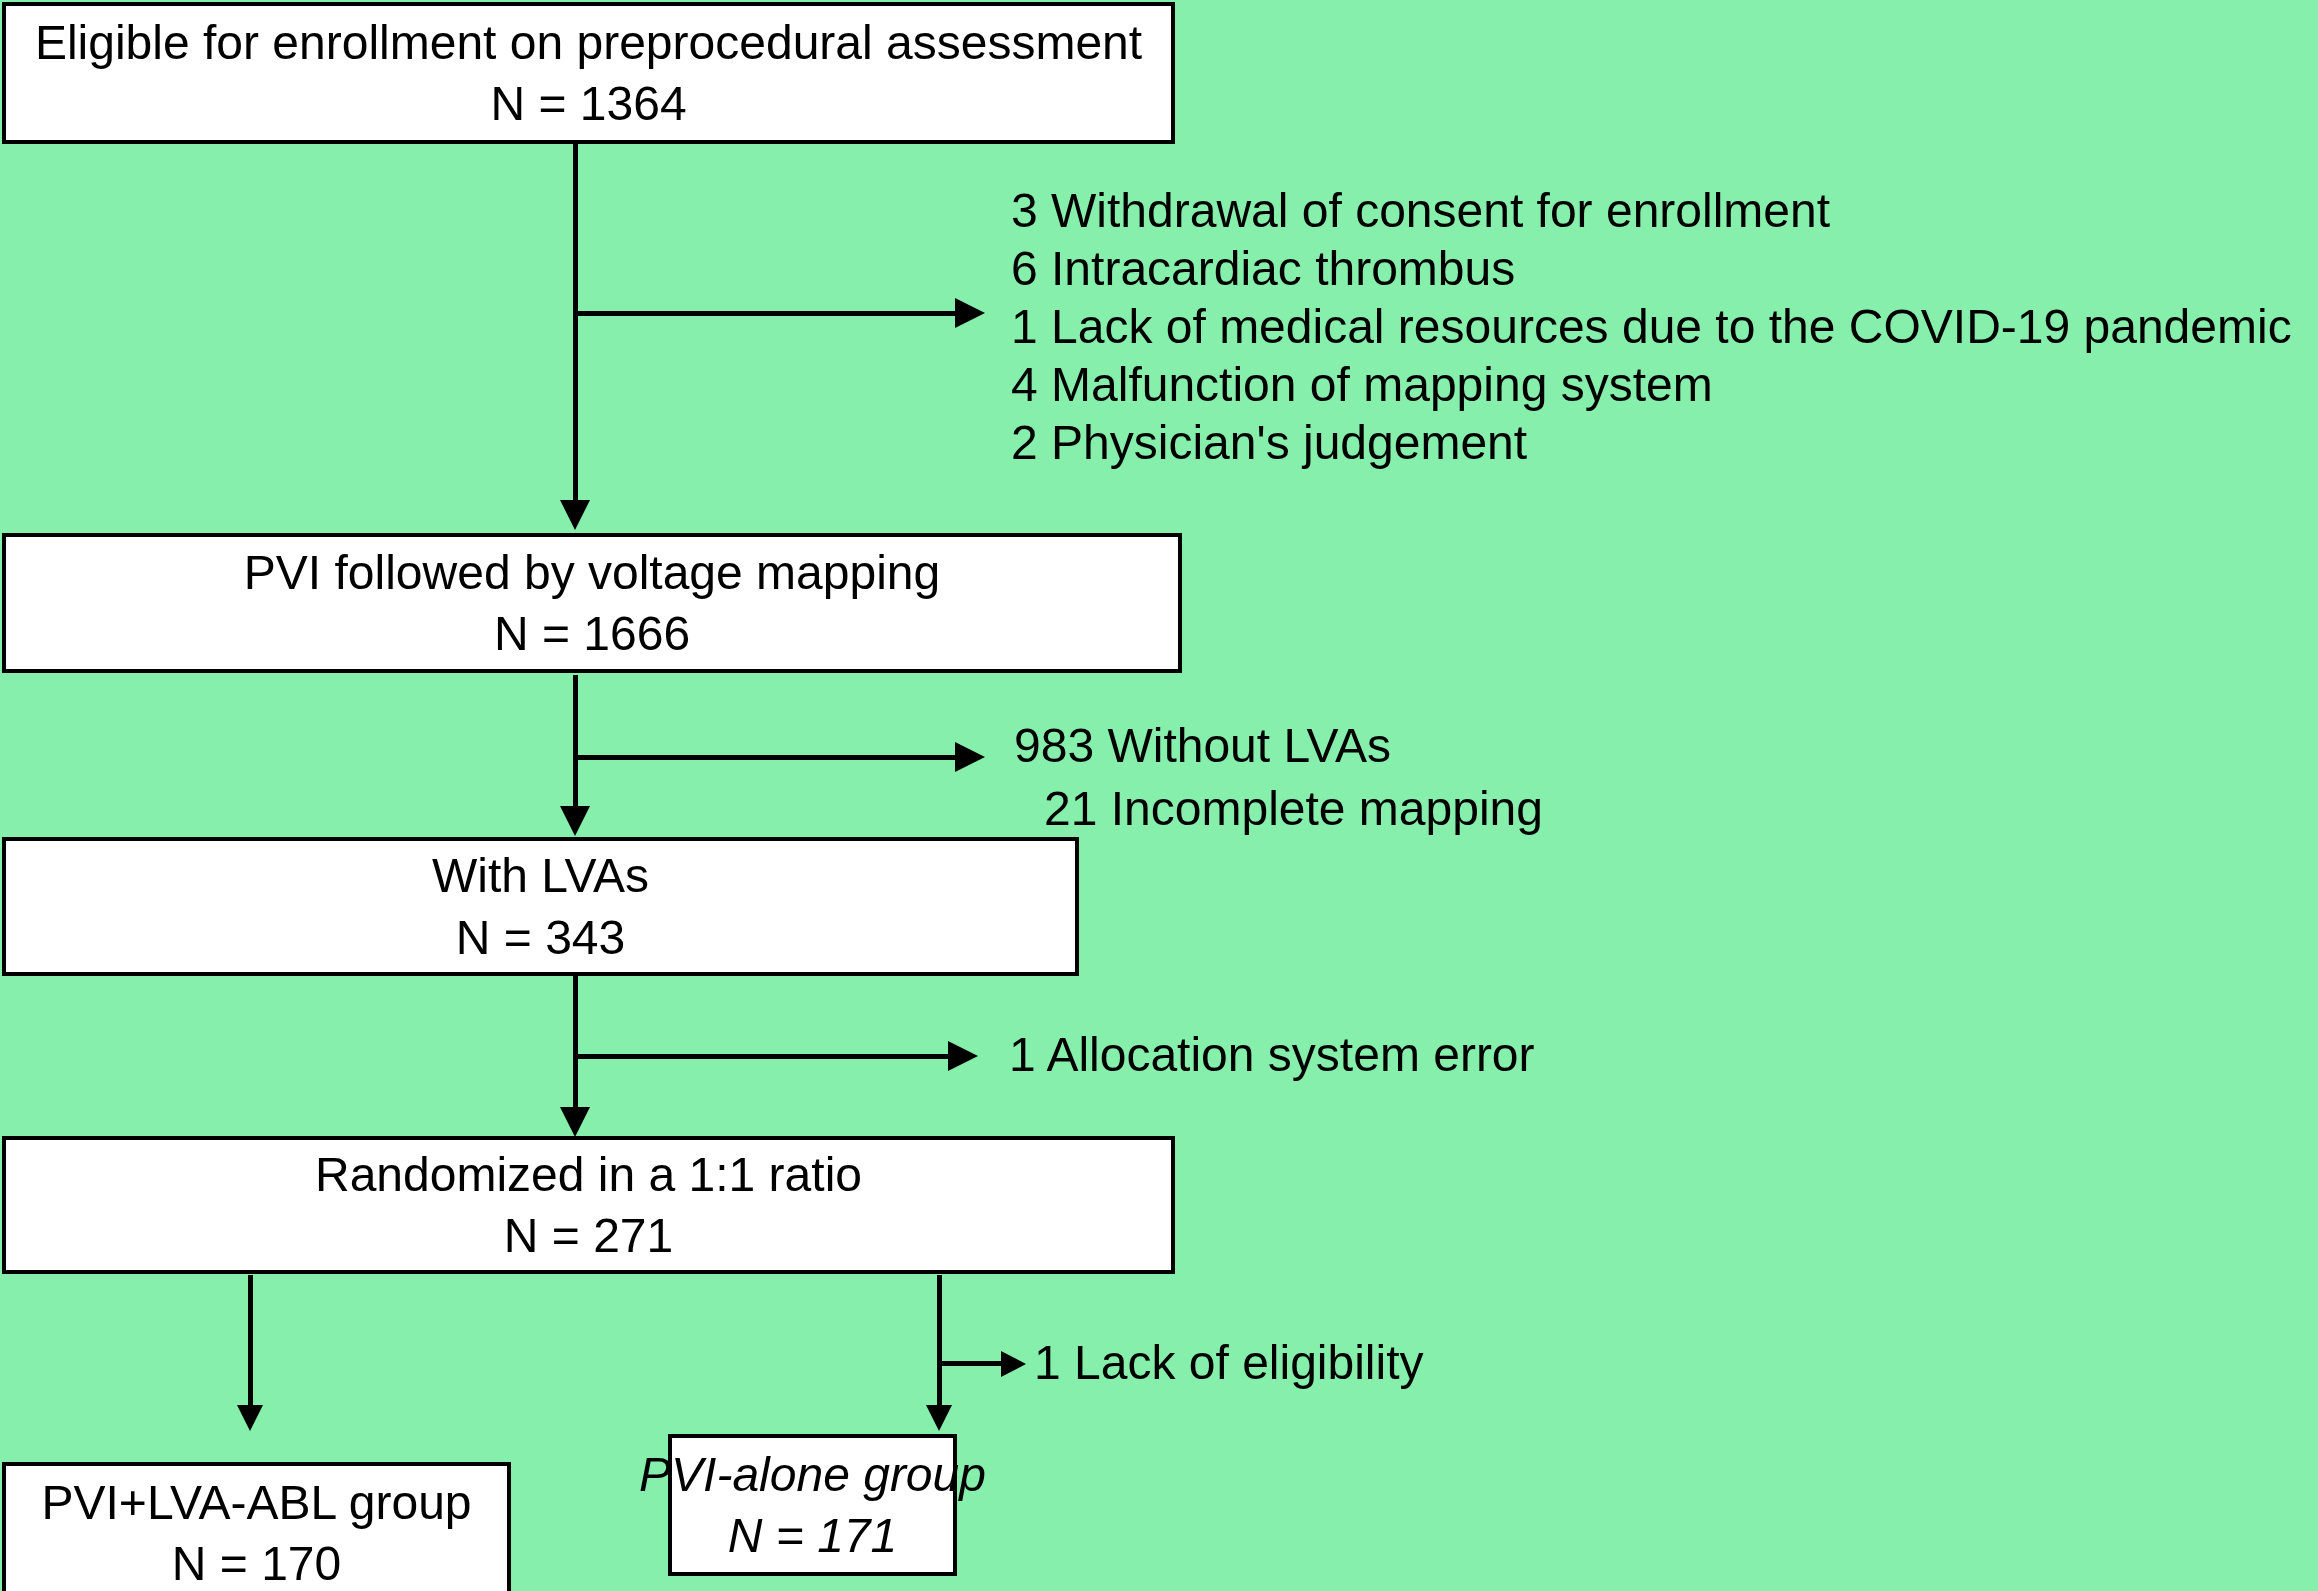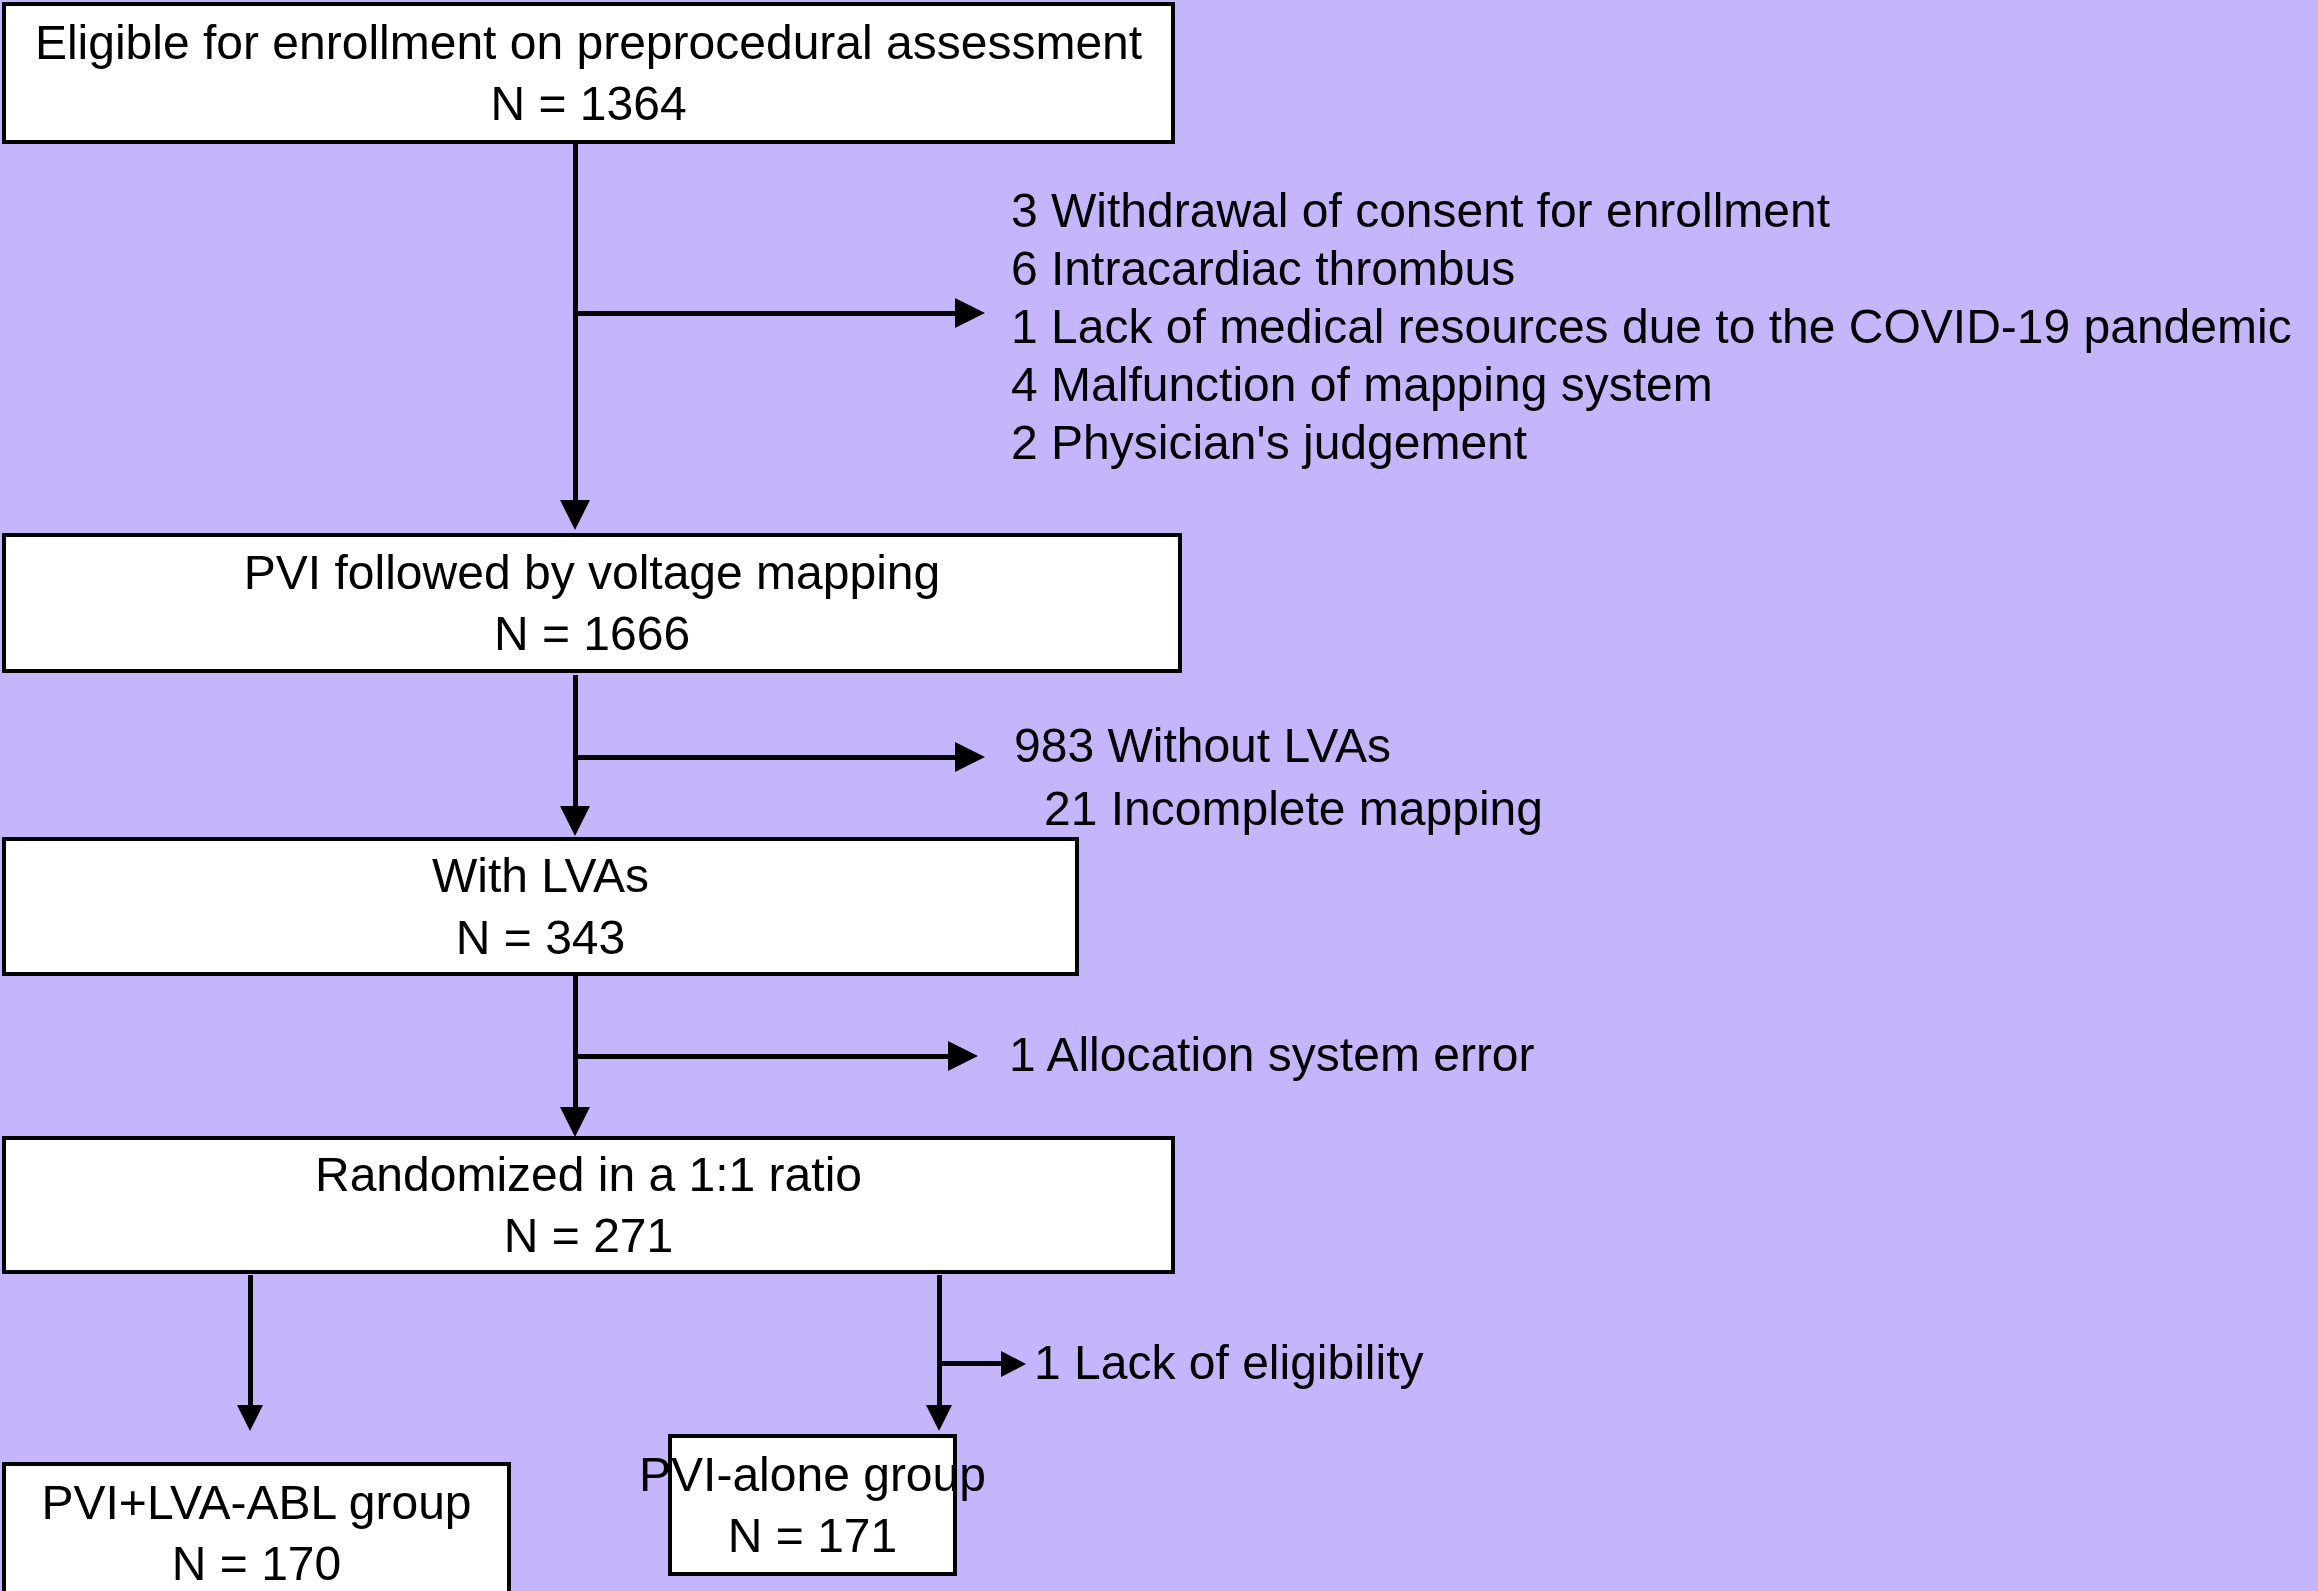--- a/index.html
+++ b/index.html
@@ -4,21 +4,21 @@
 <style>
   html, body {
     margin: 0;
     padding: 0;
     background: #ffffff;
   }
   #stage {
     position: relative;
     width: 2319px;
     height: 1592px;
-    background: #c4b5fd;
+    background: #86efac;
     font-family: "Liberation Sans", "DejaVu Sans", sans-serif;
     color: #000000;
     overflow: hidden;
   }
 
   
   .fbox {
     position: absolute;
     box-sizing: border-box;
     border: 4.6px solid #000000;
@@ -167,19 +167,19 @@
   <div class="hline" style="left:940px; top:1361px; width:63px;"></div>
   <div class="arrow-right small" style="left:1001px; top:1351px;"></div>
 
   <div class="note-single" style="left:1034px; top:1339px;">1 Lack of eligibility</div>
 
   <div class="fbox" style="left:2px; top:1434px; width:509px; height:142px;margin-top:28px;">
     <span class="ln">PVI+LVA-ABL group</span>
     <span class="ln">N = 170</span>
   </div>
 
-  <div class="fbox" style="left:668px; top:1434px; width:289px; height:142px;">
+  <div class="fbox" style="left:668px; top:1434px; width:289px; height:142px;font-style:italic;">
     <span class="ln">PVI-alone group</span>
     <span class="ln">N = 171</span>
   </div>
 
 </div>
 
 
 </body></html>

